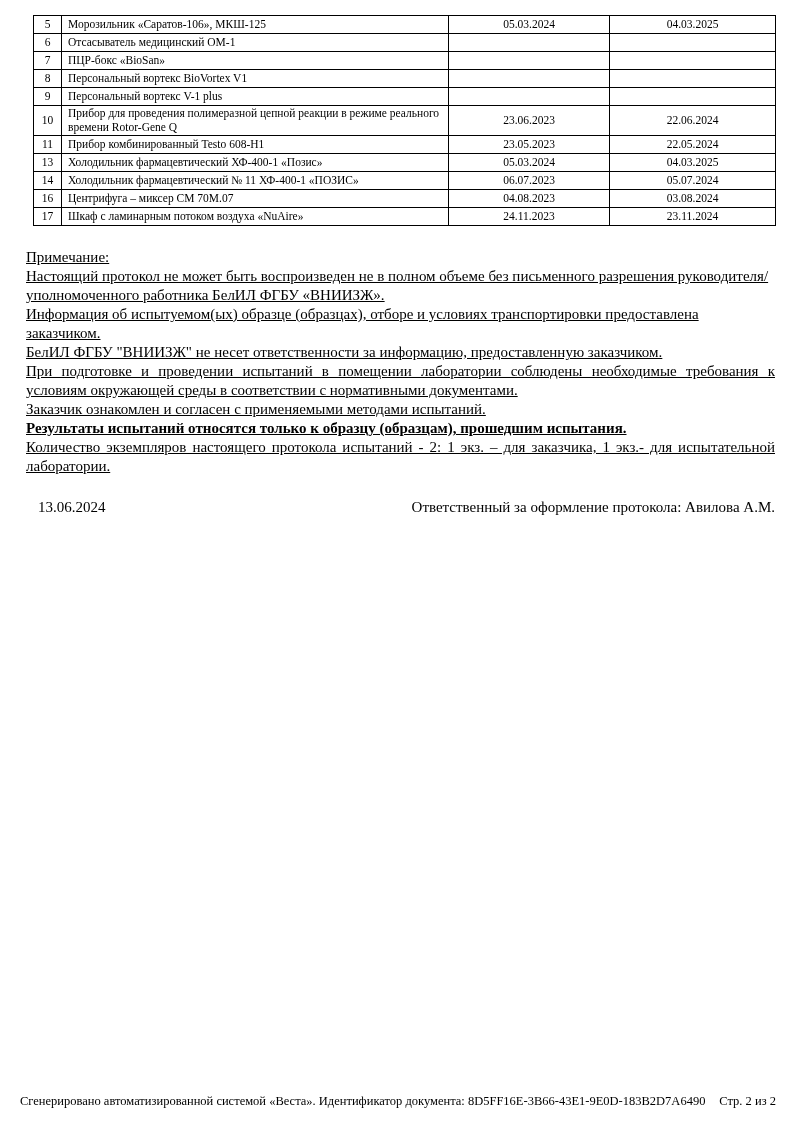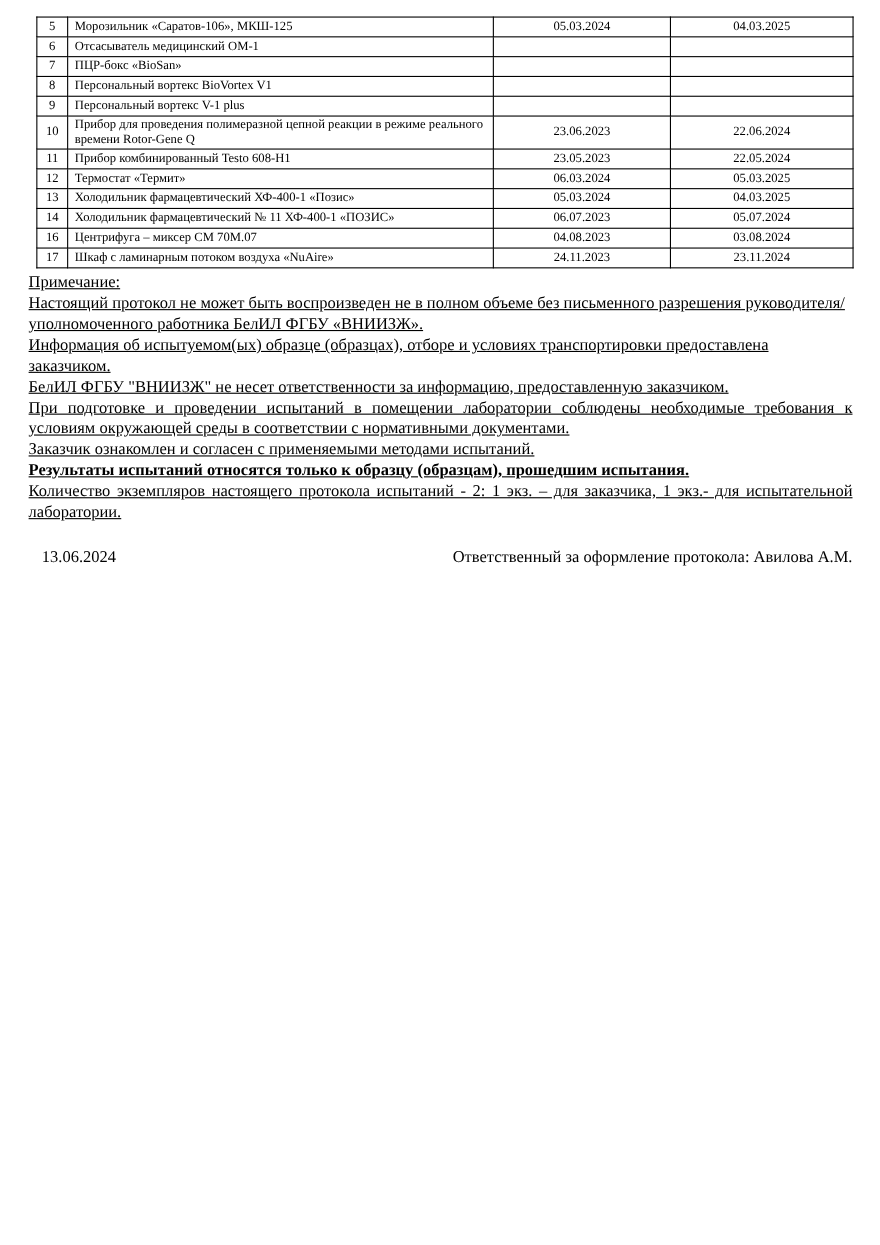--- a/index.html
+++ b/index.html
@@ -123,26 +123,20 @@
             <td class="date">23.06.2023</td>
             <td class="date">22.06.2024</td>
           </tr>
           <tr>
             <td class="num">11</td>
             <td class="name">Прибор комбинированный Testo 608-H1</td>
             <td class="date">23.05.2023</td>
             <td class="date">22.05.2024</td>
           </tr>
           <tr>
-            <td class="num">12</td>
-            <td class="name">Термостат «Термит»</td>
-            <td class="date">06.03.2024</td>
-            <td class="date">05.03.2025</td>
-          </tr>
-          <tr>
             <td class="num">13</td>
             <td class="name">Холодильник фармацевтический ХФ-400-1 «Позис»</td>
             <td class="date">05.03.2024</td>
             <td class="date">04.03.2025</td>
           </tr>
           <tr>
             <td class="num">14</td>
             <td class="name">Холодильник фармацевтический № 11 ХФ-400-1 «ПОЗИС»</td>
             <td class="date">06.07.2023</td>
             <td class="date">05.07.2024</td>
@@ -173,15 +167,19 @@
     <p class="bold">Результаты испытаний относятся только к образцу (образцам), прошедшим испытания.</p>
     <p class="justify">Количество экземпляров настоящего протокола испытаний - 2: 1 экз. – для заказчика, 1 экз.- для испытательной лаборатории.</p>
 
     <div class="sig-row">
       <span>13.06.2024</span>
       <span>Ответственный за оформление протокола: Авилова А.М.</span>
     </div>
   </div>
 
   <div class="footer">
+    <div class="f-line2">
+      <span>Сгенерировано автоматизированной системой «Веста». Идентификатор документа: 8D5FF16E-3B66-43E1-9E0D-183B2D7A6490</span>
+      <span>Стр. 2 из 2</span>
+    </div>
   </div>
 
 </div>
 
 </body></html>

